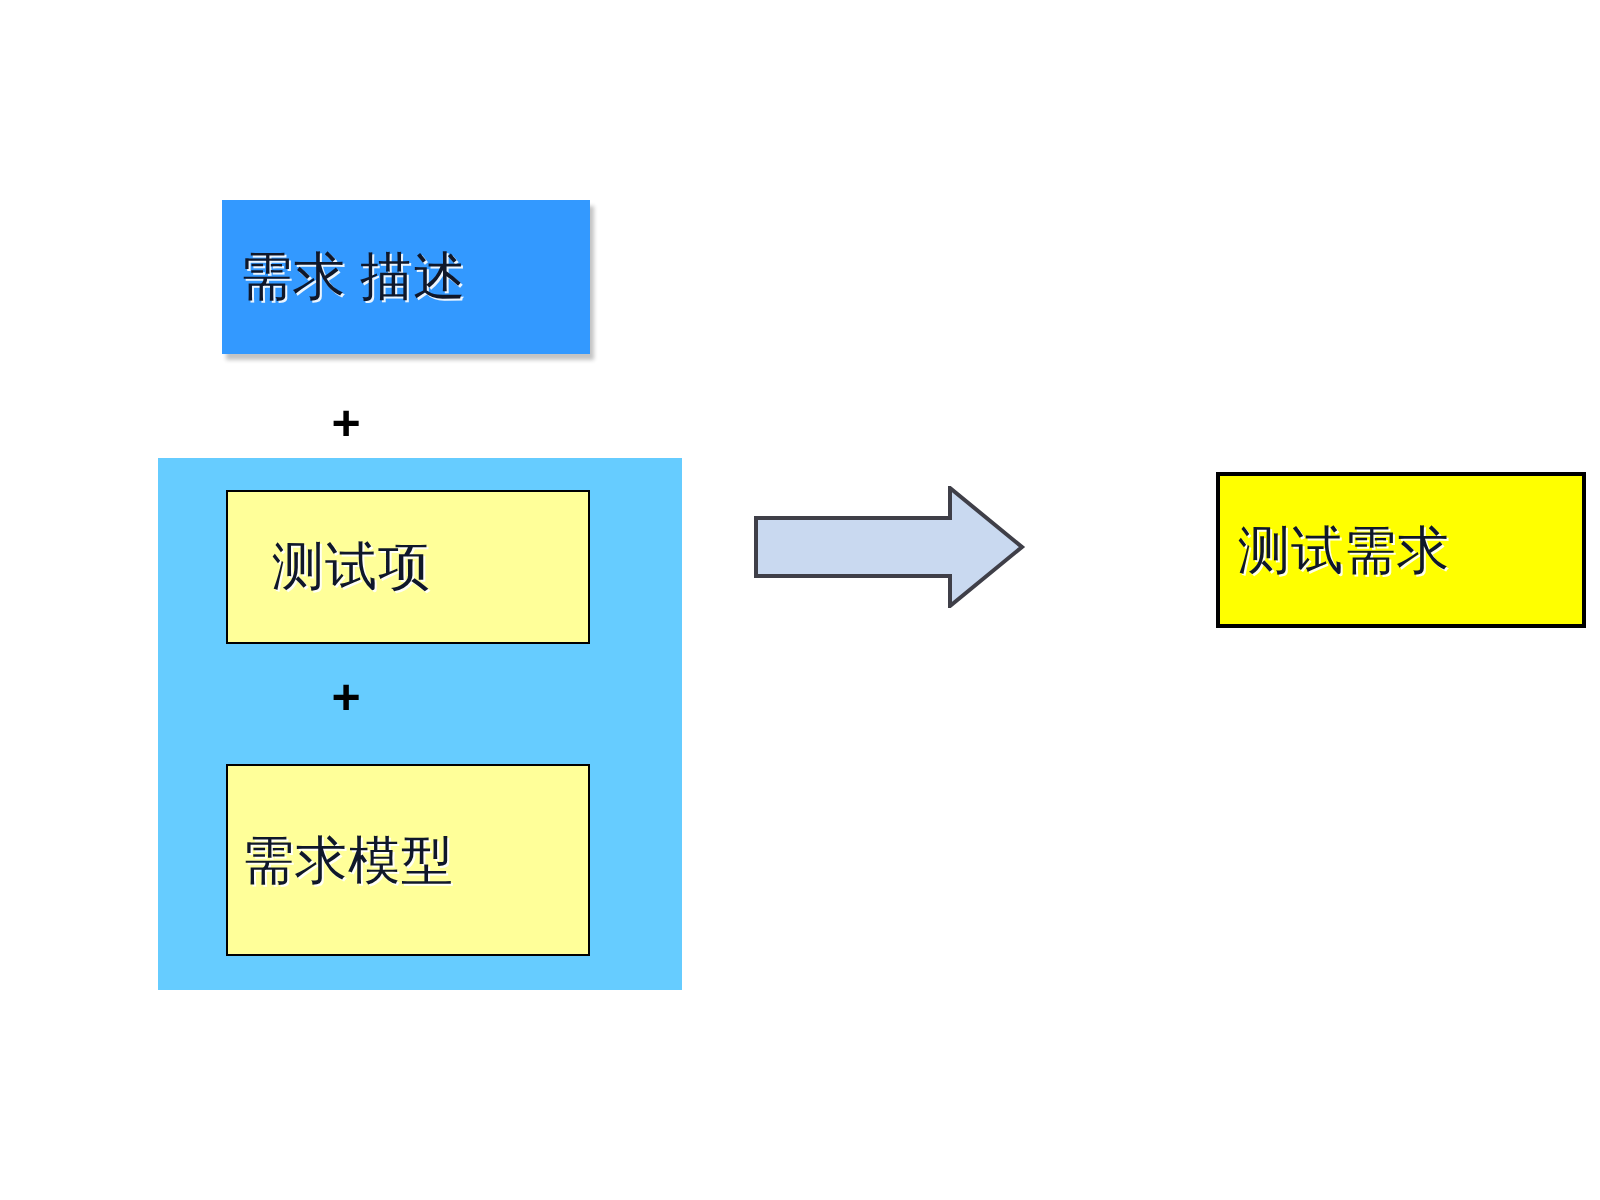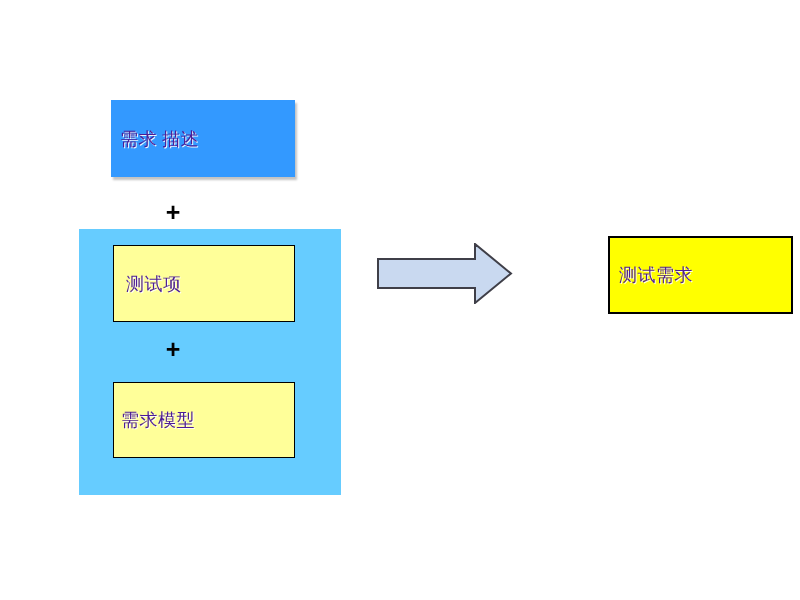--- a/index.html
+++ b/index.html
@@ -14,42 +14,42 @@
     width: 800px; height: 600px;
     background: #ffffff;
   }
   .shape {
     position: absolute;
     box-sizing: border-box;
     display: flex;
     align-items: center;
   }
   .shape .label {
-    color: #4c1d95;
-    font-size: 18px;
+    color: #0f172a;
+    font-size: 26px;
     letter-spacing: 0.5px;
     text-shadow: 1px 1px 0 rgba(255,255,255,0.9);
     white-space: nowrap;
     text-align: center;
   }
   .box-req-desc {
     left: 111px; top: 100px; width: 184px; height: 77px;
     padding-left: 9px;
     box-shadow: 2px 3px 2px #c4c4c4;
   }
   .group-box {
     left: 79px; top: 229px; width: 262px; height: 266px;
   }
   .box-test-item {
     left: 113px; top: 245px; width: 182px; height: 77px;
-    padding-left: 12px;
+    padding-left: 22px;
     border: 1.5px solid #000000;
   }
   .box-req-model {
-    left: 113px; top: 382px; width: 182px; height: 76px;
+    left: 113px; top: 382px; width: 182px; height: 96px;
     padding-left: 7px;
     border: 1.5px solid #000000;
   }
   .box-test-req {
     left: 560px; top: 236px; width: 185px; height: 78px;
     padding-left: 9px;
     border: 2px solid #000000;
   }
   .plus {
     position: absolute;

